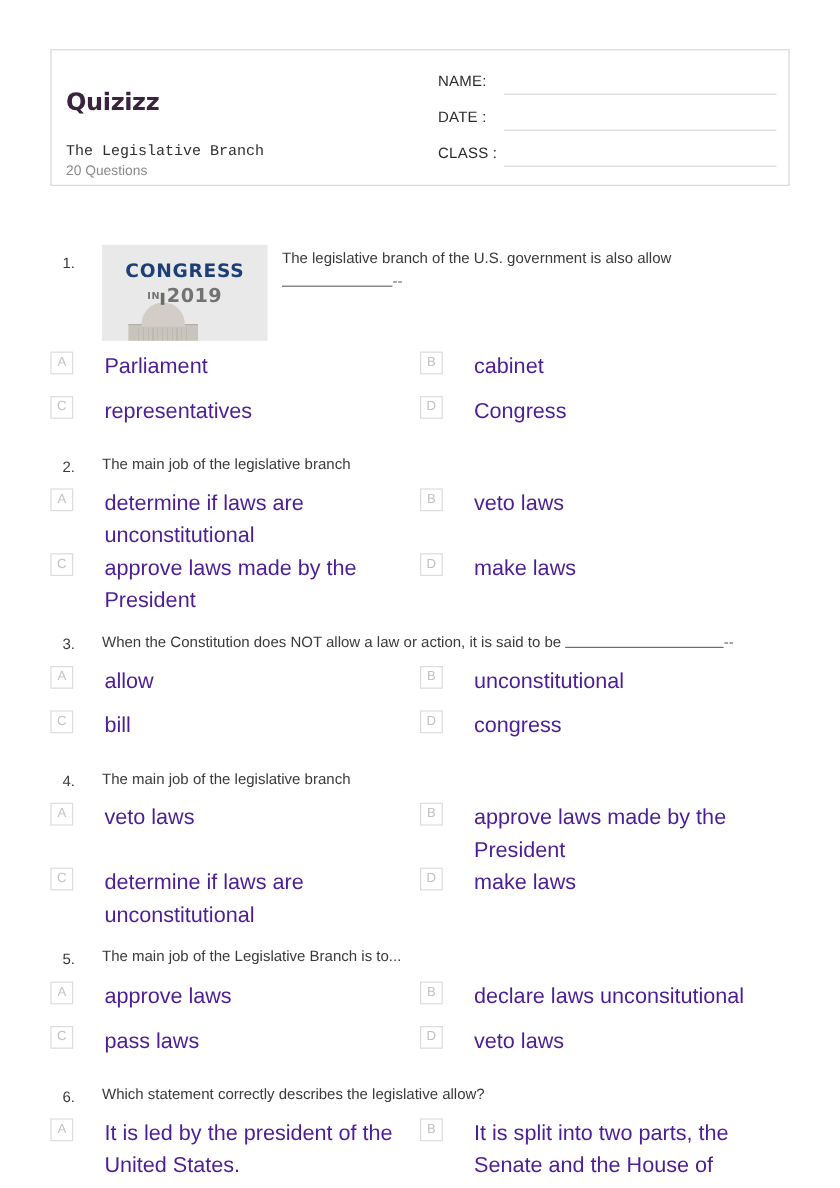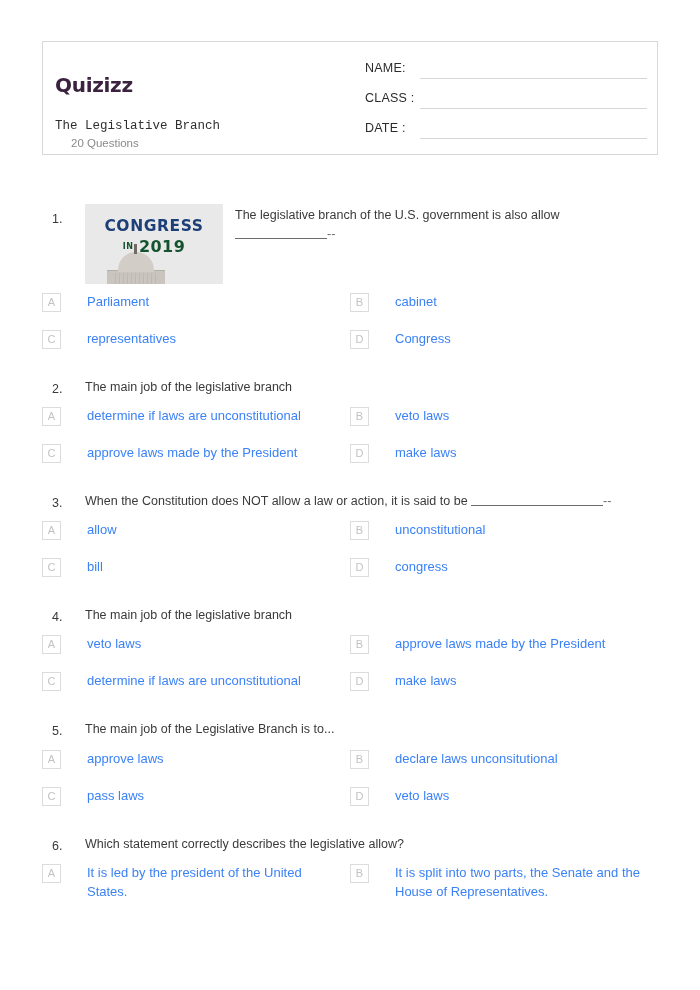--- a/index.html
+++ b/index.html
@@ -58,21 +58,20 @@
     line-height: 1.25;
     font-family: Liberation Mono, monospace;
   }
   .quiz-sub {
     position: absolute;
     left: 0;
     top: 84px;
     font-size: 11.5px;
     color: #8a8a8a;
     line-height: 1.25;
-    margin-left: 16px;
   }
 
   .header-right {
     position: absolute;
     left: 322px;
     top: 12px;
     width: 282px;
   }
 
   .field-row {
@@ -238,22 +237,22 @@
     border: 1px solid #dcdcdc;
     color: #c2c2c2;
     font-size: 11px;
     line-height: 17px;
     text-align: center;
     margin-top: 1px;
     background: #fff;
   }
   .opt-text {
     margin-left: 26px;
-    font-size: 13px;
-    color: #3b82f6;
+    font-size: 18px;
+    color: #4c1d95;
     line-height: 1.5;
   }
   .q1 .opt-text, .q3 .opt-text, .q5 .opt-text { margin-left: 26px; }
 </style>
 </head>
 <body>
 
 <div class="page">
 
   <div class="header-card">
@@ -263,45 +262,45 @@
       <div class="quiz-title">The Legislative Branch</div>
       <div class="quiz-sub">20 Questions</div>
     </div>
 
     <div class="header-right">
       <div class="field-row">
         <span class="field-label">NAME:</span>
         <span class="field-line"></span>
       </div>
       <div class="field-row">
+        <span class="field-label">DATE  :</span>
+        <span class="field-line"></span>
+      </div>
+      <div class="field-row">
         <span class="field-label">CLASS :</span>
-        <span class="field-line"></span>
-      </div>
-      <div class="field-row">
-        <span class="field-label">DATE  :</span>
         <span class="field-line"></span>
       </div>
     </div>
 
   </div>
 
   <div class="questions" id="questions-root">
       <div class="question-block q1">
         <div class="q-head">
           <div class="q-num">1.</div>
           <div class="q-body">
             <div class="q-image" style="background: rgb(233, 233, 233);">
               <div class="dome">
                 <div class="base"></div>
                 <div class="stripes"></div>
                 <div class="dome-top"></div>
                 <div class="spire"></div>
               </div>
               <div class="congress-word" style="color: rgb(29, 63, 119);">CONGRESS</div>
-              <div class="congress-year" style="color: #14532d;"><span class="in">IN</span> <span class="yr">2019</span></div>
+              <div class="congress-year" style="color: #737373;"><span class="in">IN</span> <span class="yr">2019</span></div>
             </div>
             <div class="q-text with-img"><span>The legislative branch of the U.S. government is also allow </span><span class="blank-line blank-short"></span><span class="dashes">--</span></div>
           </div>
         </div>
         <div class="options">
           <div class="option">
             <span class="opt-letter">A</span>
             <span class="opt-text">Parliament</span>
           </div>
           <div class="option">

